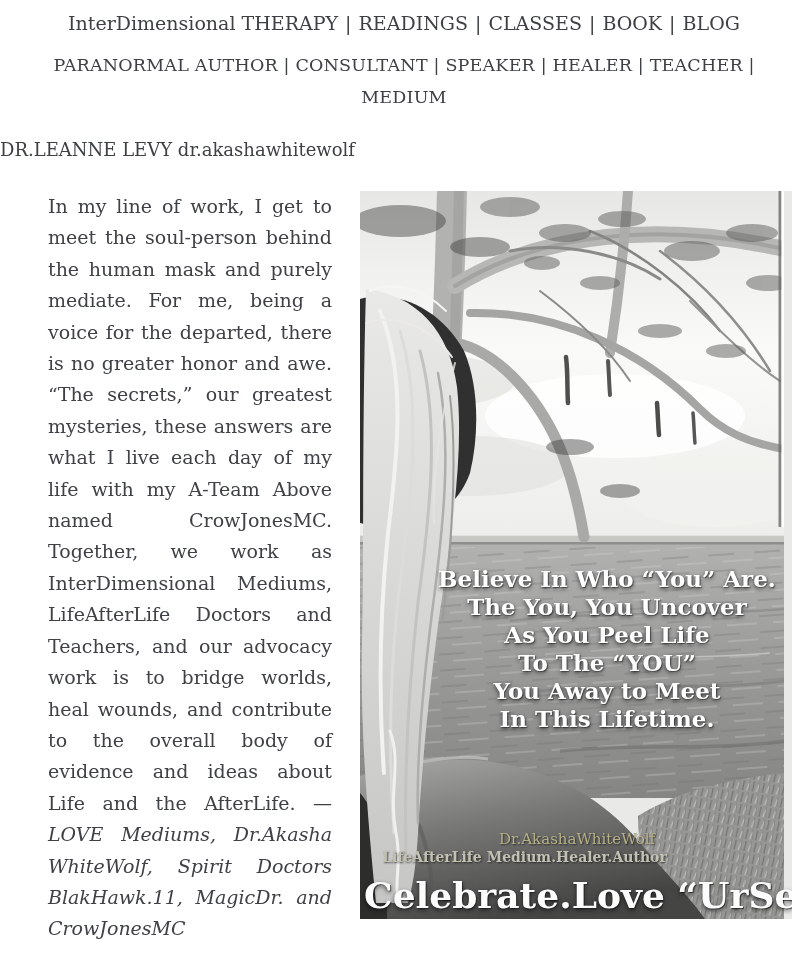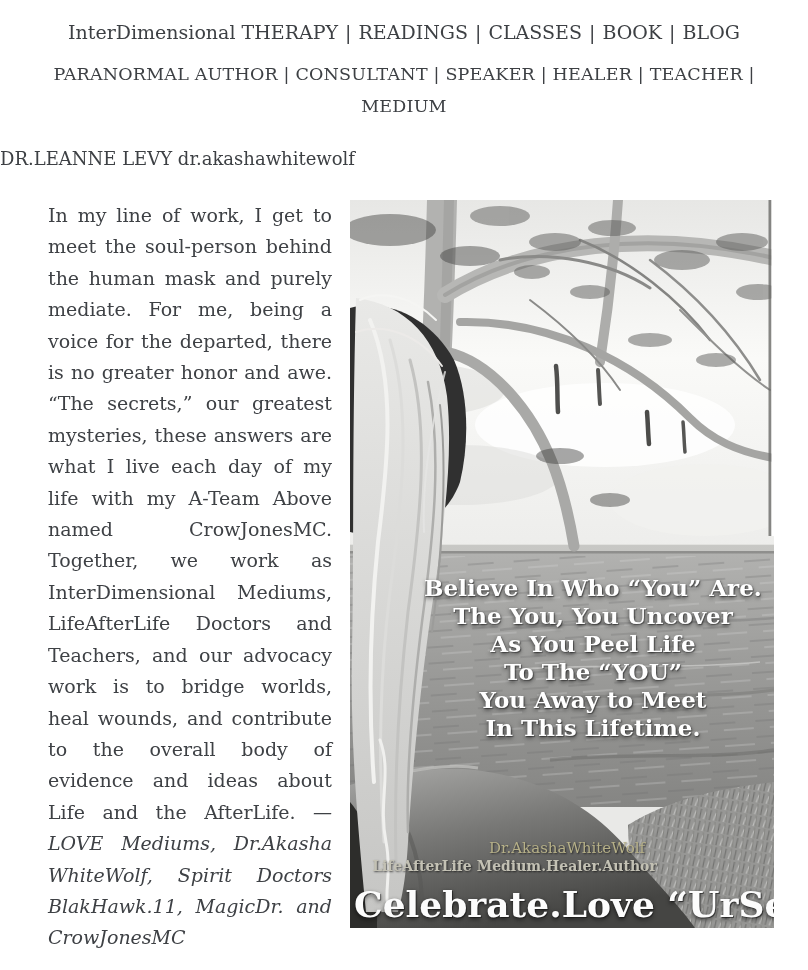--- a/index.html
+++ b/index.html
@@ -1,28 +1,28 @@
 <!DOCTYPE html>
 <html><head>
 <meta charset="utf-8">
 <style>
   html,body{margin:0;padding:0;background:#ffffff;}
   body{width:808px;height:970px;overflow:hidden;font-family:"DejaVu Serif",serif;color:#3d4044;}
-  .header{padding-top:21px;text-align:center;}
+  .header{padding-top:12px;text-align:center;}
   .nav-line{display:flex;justify-content:center;white-space:nowrap;font-size:19px;line-height:22px;}
   .nav-line a{color:#3d4044;text-decoration:none;}
   .nav-sep{padding:0 1px;}
   .tagline{margin-top:15px;}
   .tagline-line{display:flex;justify-content:center;white-space:nowrap;font-size:17.5px;line-height:32px;letter-spacing:.2px;}
   .byline{margin-top:26px;display:flex;justify-content:flex-start;white-space:nowrap;font-size:18px;line-height:22px;}
   .content{display:flex;margin-top:30px;}
   .article-col{width:284px;margin-left:48px;}
   .article-col p{margin:0;font-size:19px;line-height:31.4px;text-align:justify;color:#3e4145;}
   .credit{font-style:italic;}
-  .photo-col{position:relative;width:424px;height:728px;margin-left:18px;overflow:hidden;background:#e9e9e7;}
+  .photo-col{position:relative;width:424px;height:728px;margin-left:28px;overflow:hidden;background:#e9e9e7;padding-left:8px;}
   .photo-col svg{position:absolute;inset:0;display:block;}
   .quote-block{position:absolute;top:374px;left:64px;right:2px;text-align:center;
     font-weight:bold;font-size:23px;line-height:28px;color:#ffffff;
     text-shadow:0 2px 4px rgba(15,15,15,.65),1px 1px 1px rgba(30,30,30,.5);}
   .wm1{position:absolute;top:640px;left:125px;width:184px;text-align:center;font-weight:normal;
     font-size:15px;line-height:17px;color:#b6b088;text-shadow:1px 1px 2px rgba(0,0,0,.6);}
   .wm2{position:absolute;top:657px;left:12px;width:305px;text-align:center;font-weight:bold;
     font-size:14px;line-height:18px;color:#c3c1b4;text-shadow:1px 1px 2px rgba(0,0,0,.6);}
   .photo-caption{position:absolute;top:688px;left:4px;right:0;font-weight:bold;font-size:36px;
     line-height:32px;color:#fcfcfc;white-space:nowrap;

